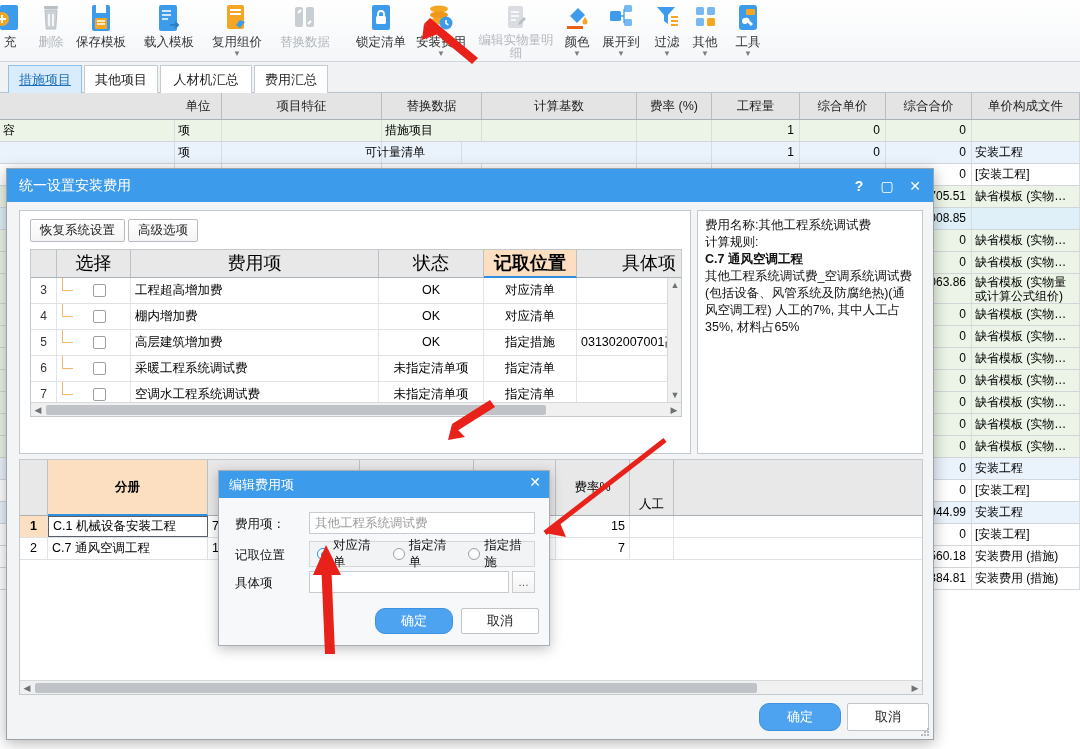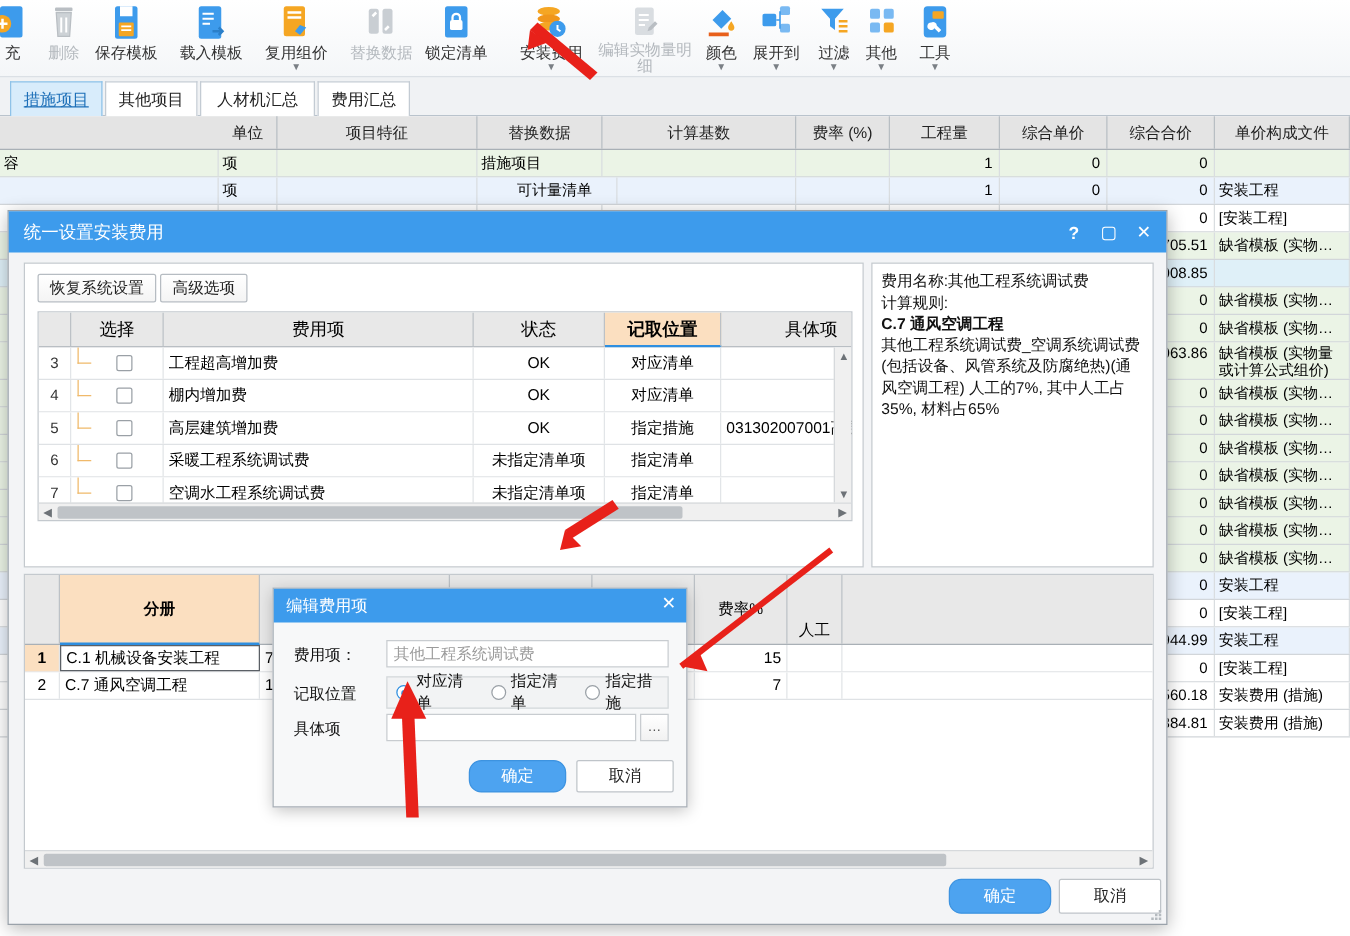--- a/index.html
+++ b/index.html
@@ -99,21 +99,21 @@
     background: linear-gradient(#ffffff,#f4f4f4);
     border: 1px solid #b6bcc2; border-radius: 2px;
     font-size: 12.5px; color: #222; height: 23px; padding: 0 9px;
   }
 
   
   .fg-hdr { position:absolute; left:0; top:0; height: 28px; width:100%;
     background:#e8e8e8; border-bottom: 1px solid #a9b0b6; }
   .fg-hc {
     position:absolute; top:0; height:27px; line-height:27px; text-align:center;
-    font-size:14px; border-right:1px solid #bcc1c6; overflow:hidden; white-space:nowrap;
+    font-size:18px; border-right:1px solid #bcc1c6; overflow:hidden; white-space:nowrap;
   }
   .fg-hc.sel { background:#fbdfc0; font-weight:bold; border-bottom:2px solid #2f8fe0; height:28px;}
   .fg-row { position:absolute; left:0; width:100%; height:26px; border-bottom:1px solid #dfe2e5; }
   .fg-c { position:absolute; top:0; height:25px; line-height:25px; font-size:12.5px;
     overflow:hidden; white-space:nowrap; border-right:1px solid #e2e5e8; }
   .fg-c.ctr { text-align:center; }
   .rowno { text-align:center; color:#333; font-size:12px; }
   .rowno.sel { background:#fbdfc0; font-weight:bold; }
 
   .chk {
@@ -273,21 +273,21 @@
       <div class="tb-ico">
         <svg width="26" height="30" viewBox="0 0 26 30">
           <rect x="3" y="4" width="8" height="20" rx="2" fill="#c9ced3"></rect>
           <rect x="14" y="4" width="8" height="20" rx="2" fill="#c9ced3"></rect>
           <path d="M6 10l3-3M19 18l-3 3" stroke="#fff" stroke-width="2"></path>
         </svg>
       </div>
       <div class="tb-lab dim">替换数据</div>
     </div>
 
-    <div class="tb-item" style="left:336px;">
+    <div class="tb-item" style="left:352px;">
       <div class="tb-ico">
         <svg width="26" height="30" viewBox="0 0 26 30">
           <rect x="4" y="2" width="18" height="25" rx="2" fill="#3d9bec"></rect>
           <path d="M10 13v-2a3 3 0 016 0v2" stroke="#fff" stroke-width="1.8" fill="none"></path>
           <rect x="8" y="13" width="10" height="8" rx="1.5" fill="#fff"></rect>
         </svg>
       </div>
       <div class="tb-lab">锁定清单</div>
     </div>
 
@@ -415,21 +415,21 @@
           <div class="bg-cell " style="left: 637px; width: 75px;"></div>
           <div class="bg-cell num" style="left: 712px; width: 88px;">1</div>
           <div class="bg-cell num" style="left: 800px; width: 86px;">0</div>
           <div class="bg-cell num" style="left: 886px; width: 86px;">0</div>
           <div class="bg-cell " style="left: 972px; width: 108px;"></div>
         </div>
         <div class="bg-row" style="top: 49px; height: 22px; background: rgb(234, 242, 252);">
           <div class="bg-cell " style="left: 0px; width: 175px;"></div>
           <div class="bg-cell " style="left: 175px; width: 47px;">项</div>
           <div class="bg-cell " style="left: 222px; width: 160px;"></div>
-          <div class="bg-cell " style="left: 394px; width: 100px; text-align: center;">可计量清单</div>
+          <div class="bg-cell " style="left: 362px; width: 100px;">可计量清单</div>
           <div class="bg-cell " style="left: 482px; width: 155px;"></div>
           <div class="bg-cell " style="left: 637px; width: 75px;"></div>
           <div class="bg-cell num" style="left: 712px; width: 88px;">1</div>
           <div class="bg-cell num" style="left: 800px; width: 86px;">0</div>
           <div class="bg-cell num" style="left: 886px; width: 86px;">0</div>
           <div class="bg-cell " style="left: 972px; width: 108px;">安装工程</div>
         </div>
         <div class="bg-row" style="top: 71px; height: 22px; background: rgb(255, 255, 255);">
           <div class="bg-cell " style="left: 0px; width: 175px;"></div>
           <div class="bg-cell " style="left: 175px; width: 47px;"></div>

